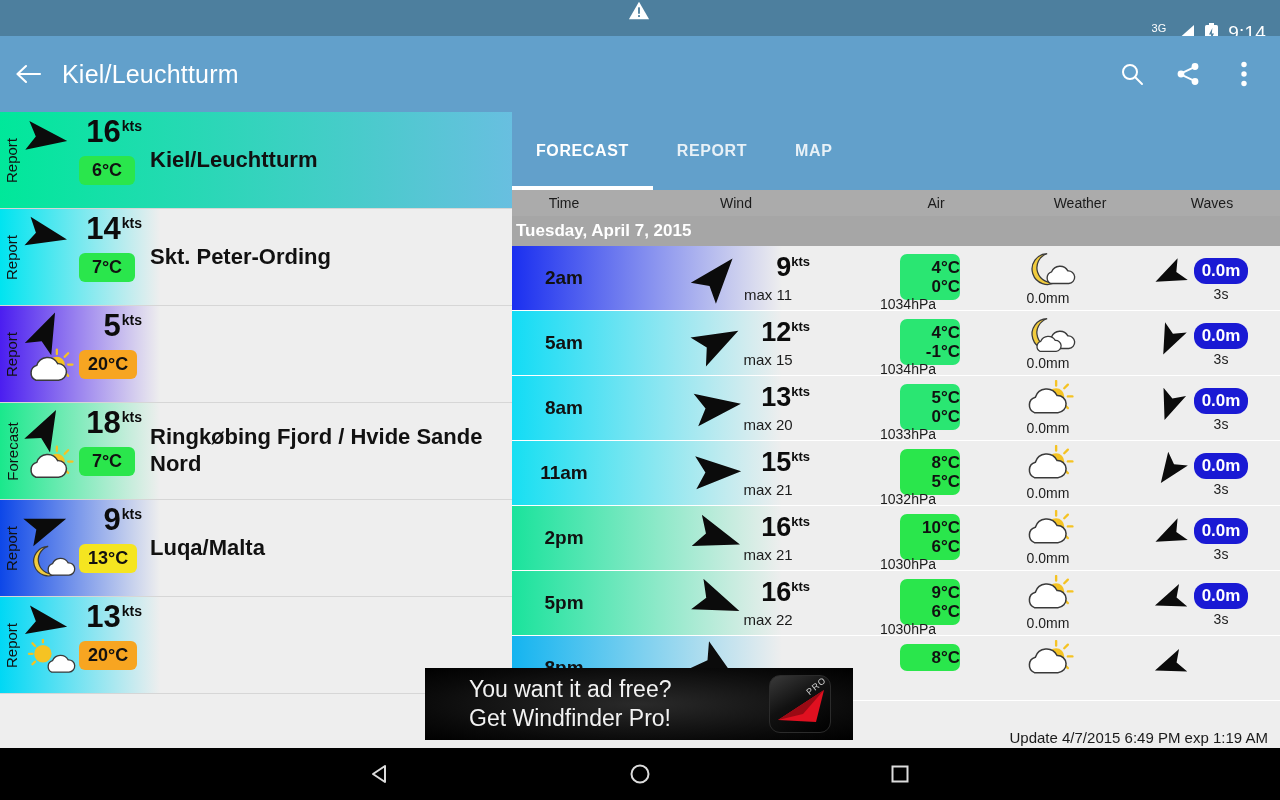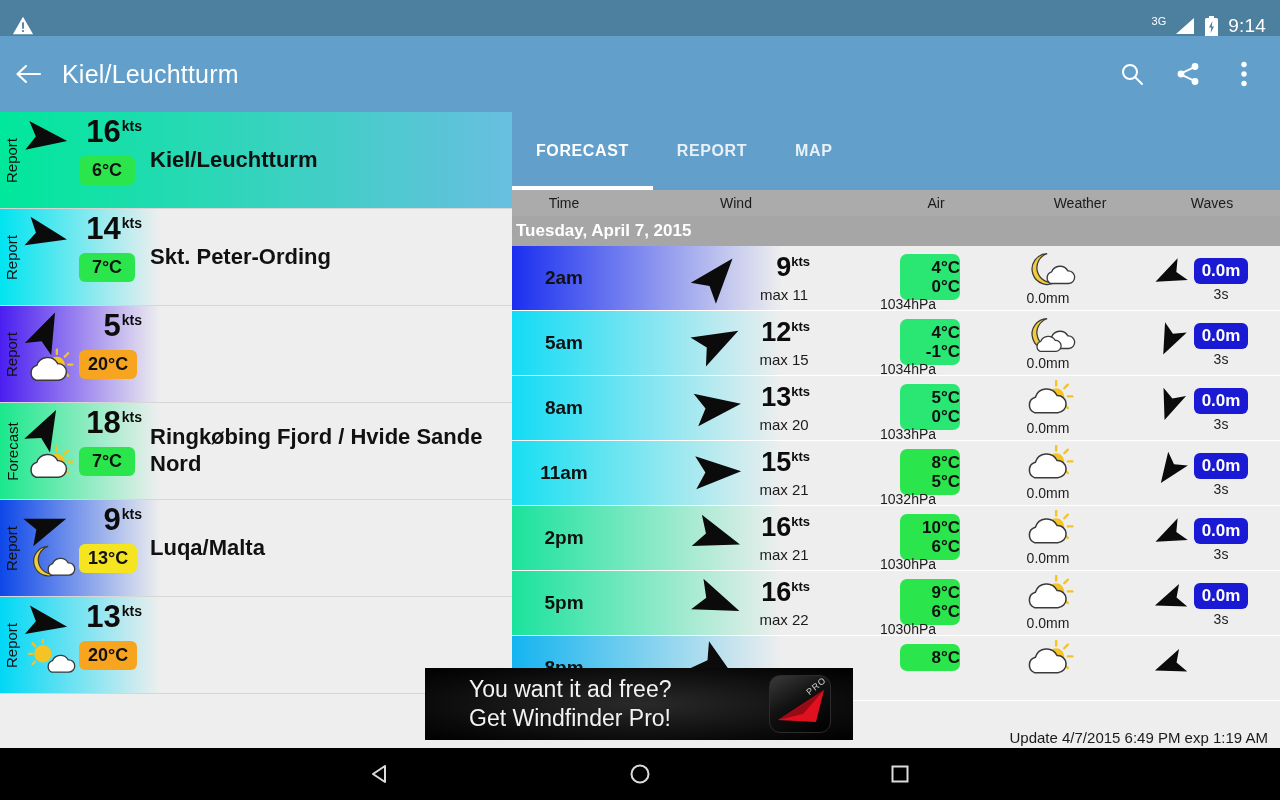--- a/index.html
+++ b/index.html
@@ -8,20 +8,21 @@
     font-family:"Liberation Sans", sans-serif;
     background:#000;
   }
   #app { position:relative; width:1280px; height:800px; background:#eeeeee; }
 
   
   .statusbar {
     position:absolute; left:0; top:0; width:1280px; height:52px;
     background:#4d7f9e; display:flex; align-items:center;
     padding:0 14px 0 12px;
+    flex-direction:column;
   }
   .sb-left { display:flex; align-items:center; gap:8px; }
   .sb-right { margin-left:auto; display:flex; align-items:center; gap:9px; }
   .warn-ico { width:22px; height:22px; display:block; }
   .sig-ico { width:22px; height:18px; display:block; }
   .bat-ico { width:15px; height:21px; display:block; }
   .sb-time { color:#ffffff; font-size:19px; font-weight:400; letter-spacing:.2px; }
 
   
   .appbar {
@@ -115,42 +116,42 @@
     display:flex; align-items:center; justify-content:center;
     font-size:19px; font-weight:bold; color:#111;
   }
   .f-arrow { position:absolute; left:176px; top:10px; width:60px; height:42px; }
   .f-kts {
     position:absolute; left:236px; width:62px; top:8px; text-align:right;
     font-size:27px; font-weight:bold; color:#0c0c0c; line-height:1;
   }
   .f-kts sup { font-size:13px; vertical-align:super; font-weight:bold; }
   .f-max {
-    position:absolute; left:226px; width:92px; top:40px; text-align:center;
+    position:absolute; left:210px; width:92px; top:40px; text-align:center;
     font-size:15px; color:#1c1c1c;
   }
   .f-air {
     position:absolute; left:388px; width:60px; top:8px; padding:4px 0;
     border-radius:7px; text-align:right; line-height:1.12;
   }
   .f-air .t1 { font-size:17px; font-weight:bold; color:#111; display:block; }
   .f-air .t2 { font-size:17px; font-weight:bold; color:#111; display:block; }
   .f-press {
     position:absolute; left:368px; width:100px; top:50px; text-align:left;
     font-size:14px; color:#1c1c1c;
   }
   .f-wicon { position:absolute; left:508px; top:4px; width:56px; height:40px; }
   .f-prec {
     position:absolute; left:490px; width:92px; top:44px; text-align:center;
     font-size:14px; color:#1c1c1c;
   }
   .f-warrow { position:absolute; left:638px; top:14px; width:40px; height:30px; }
   .f-wave {
     position:absolute; left:682px; width:54px; top:12px; padding:3px 0;
-    border-radius:6px; text-align:center; background:#1a1ad4;
+    border-radius:12px; text-align:center; background:#1a1ad4;
     font-size:17px; font-weight:bold; color:#ffffff;
   }
   .f-period {
     position:absolute; left:670px; width:78px; top:40px; text-align:center;
     font-size:14px; color:#1c1c1c;
   }
   .update {
     position:absolute; right:8px; bottom:0px; font-size:15px; color:#1b1b1b;
     background:#eeeeee; padding:2px 4px;
   }

